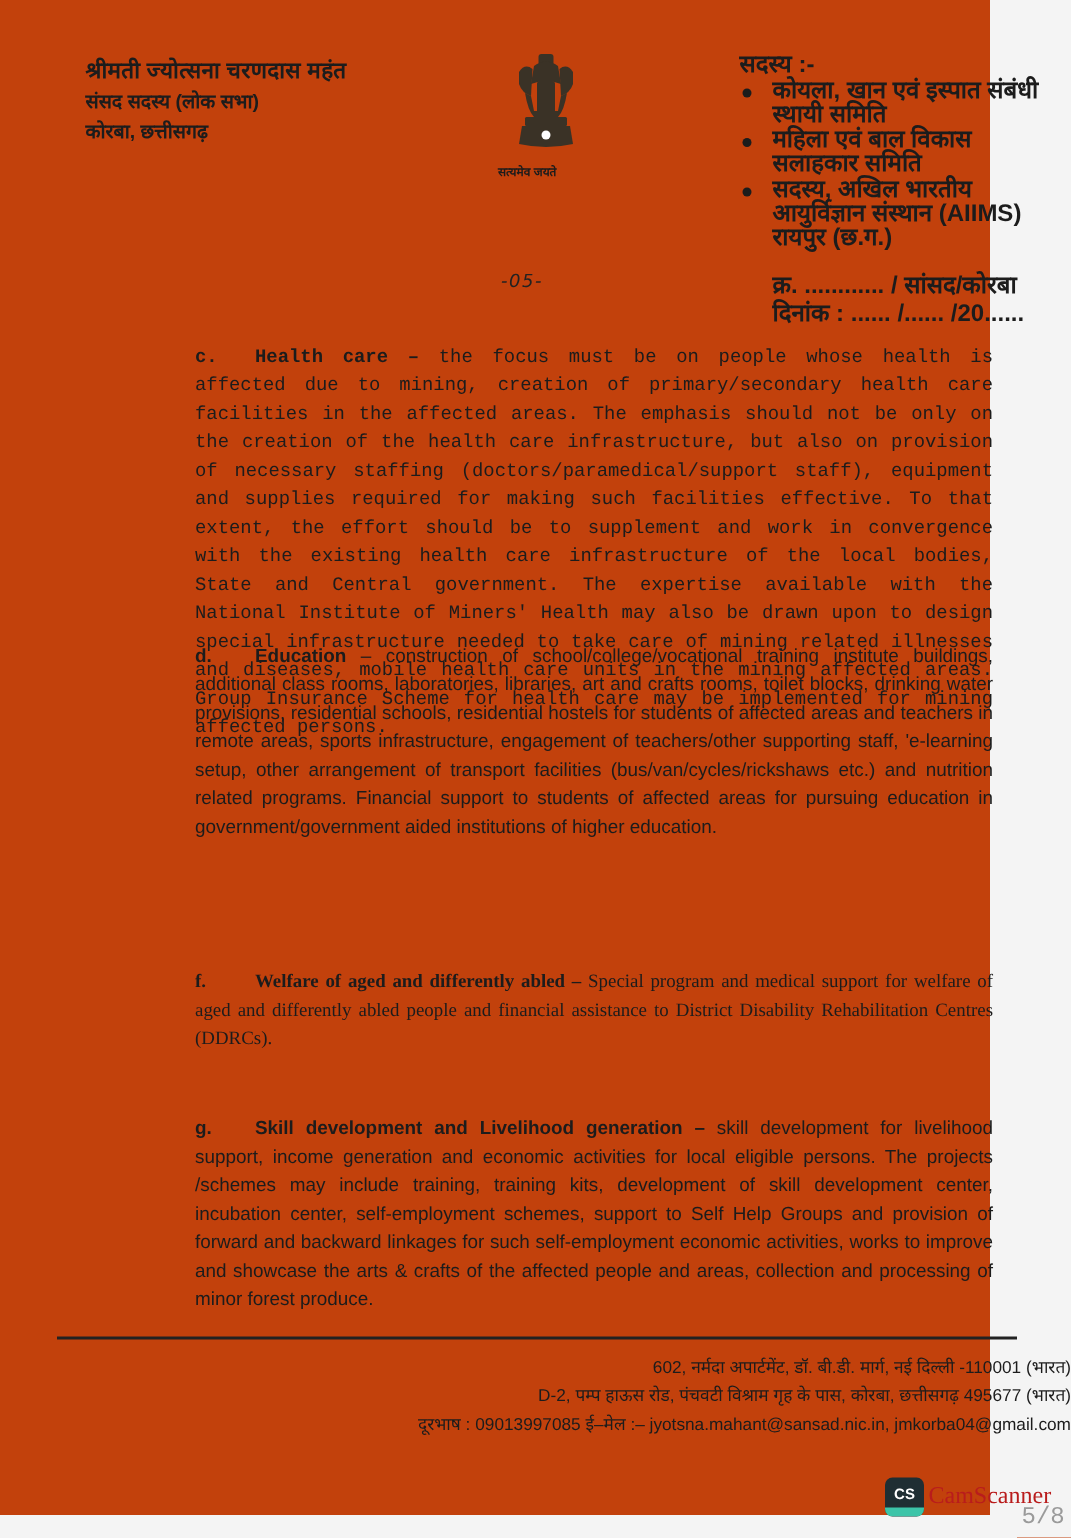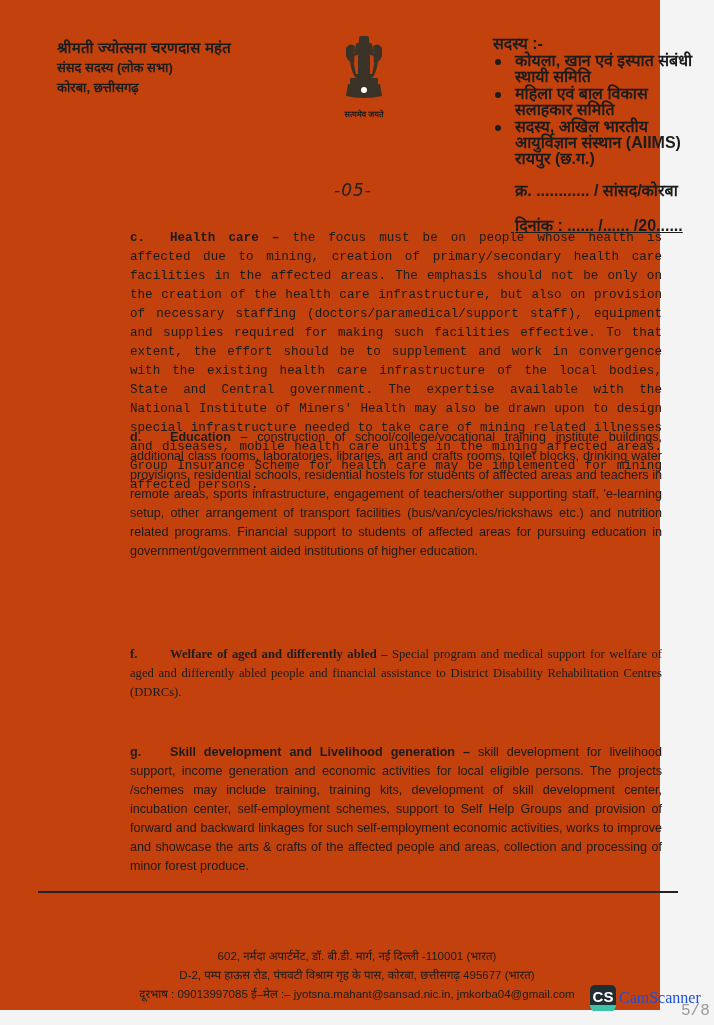--- a/index.html
+++ b/index.html
@@ -6,46 +6,46 @@
   body {
     width: 714px; height: 1025px; background: #f4f4f4; position: relative; overflow: hidden;
     font-family: "Liberation Sans", "DejaVu Sans", sans-serif; color: #1c1c1c;
   }
   .page {
     position: absolute; left: 0; top: 0; width: 660px; height: 1010px; background: #c2410c;
   }
   .hdr-left { position: absolute; left: 57px; top: 38px; }
   .hdr-left .name { font-size: 15px; font-weight: bold; line-height: 20px; letter-spacing: 0.2px; }
   .hdr-left .sub { font-size: 13px; font-weight: bold; line-height: 20px; }
-  .emblem { position: absolute; left: 332px; top: 34px; width: 64px; text-align: center; }
+  .emblem { position: absolute; left: 332px; top: 34px; width: 64px; text-align: left; }
   .emblem svg { display: block; margin: 0 auto; }
   .emblem .motto { font-size: 8px; font-weight: bold; margin-top: 2px; white-space: nowrap; }
   .hdr-right { position: absolute; left: 493px; top: 36px; width: 210px; font-size: 16px; font-weight: bold; line-height: 16px; }
   .hdr-right .title { margin-bottom: 1px; }
   .hdr-right ul { list-style: none; margin: 0; padding: 0; }
   .hdr-right li { position: relative; padding-left: 22px; margin-bottom: 1px; }
   .hdr-right li::before { content: ""; position: absolute; left: 2px; top: 6px; width: 6px; height: 6px; background: #1c1c1c; border-radius: 50%; }
   .hdr-right .ref { padding-left: 22px; margin-top: 16px; }
-  .hdr-right .date { padding-left: 22px; margin-top: 19px; text-decoration: underline; }
-  .handwritten { position: absolute; left: 334px; top: 180px; font-family: "DejaVu Sans", sans-serif; font-size: 17px; font-style: italic; letter-spacing: 1px; color: #222; }
+  .hdr-right .date { padding-left: 22px; margin-top: 3px; }
+  .handwritten { position: absolute; left: 334px; top: 180px; font-family: "DejaVu Sans", sans-serif; font-size: 12px; font-style: italic; letter-spacing: 1px; color: #222; }
   .body-text { position: absolute; left: 130px; width: 532px; font-size: 12.6px; line-height: 19px; text-align: justify; }
   .body-text p { margin: 0; }
   .label { display: inline-block; width: 40px; font-weight: bold; }
   .bold { font-weight: bold; }
   .sec-c { top: 229px; font-family: Liberation Mono, monospace; }
   .sec-d { top: 428px; }
   .sec-e { top: 574px; }
   .sec-f { top: 645px; font-family: Liberation Serif, serif; }
   .sec-g { top: 743px; }
   .divider { position: absolute; left: 38px; top: 891px; width: 640px; height: 2px; background: #222; }
-  .footer { position: absolute; left: 0; top: 903px; width: 714px; text-align: center; font-size: 11.5px; line-height: 19px; margin-top: 44px; }
+  .footer { position: absolute; left: 0; top: 903px; width: 714px; text-align: right; font-size: 11.5px; line-height: 19px; }
   .camscanner { position: absolute; left: 590px; top: 985px; display: flex; align-items: center; }
-  .cs-logo { width: 26px; height: 26px; background: #1f2e33; border-radius: 5px; color: #fff; font-weight: bold; font-size: 15px; display: flex; align-items: center; justify-content: center; position: relative; overflow: hidden; }
+  .cs-logo { width: 26px; height: 26px; background: #1f2e33; border-radius: 5px; color: #fff; font-weight: bold; font-size: 10px; display: flex; align-items: center; justify-content: center; position: relative; overflow: hidden; }
   .cs-logo::after { content: ""; position: absolute; left: 0; bottom: 0; width: 100%; height: 6px; background: #3cc4a8; }
-  .cs-text { font-family: "Liberation Serif", serif; font-size: 16px; margin-left: 3px; color: #1d4ed8; }
+  .cs-text { font-family: "Liberation Serif", serif; font-size: 16px; margin-left: 3px; color: #b91c1c; }
   .page-num { position: absolute; left: 681px; top: 1002px; font-size: 16px; color: #9a9a9a; font-family: Liberation Mono, monospace; }
 </style>
 </head>
 <body>
 
 <div class="page">
 
   <div class="hdr-left">
     <div class="name">श्रीमती ज्योत्सना चरणदास महंत</div>
     <div class="sub">संसद सदस्य (लोक सभा)</div>

